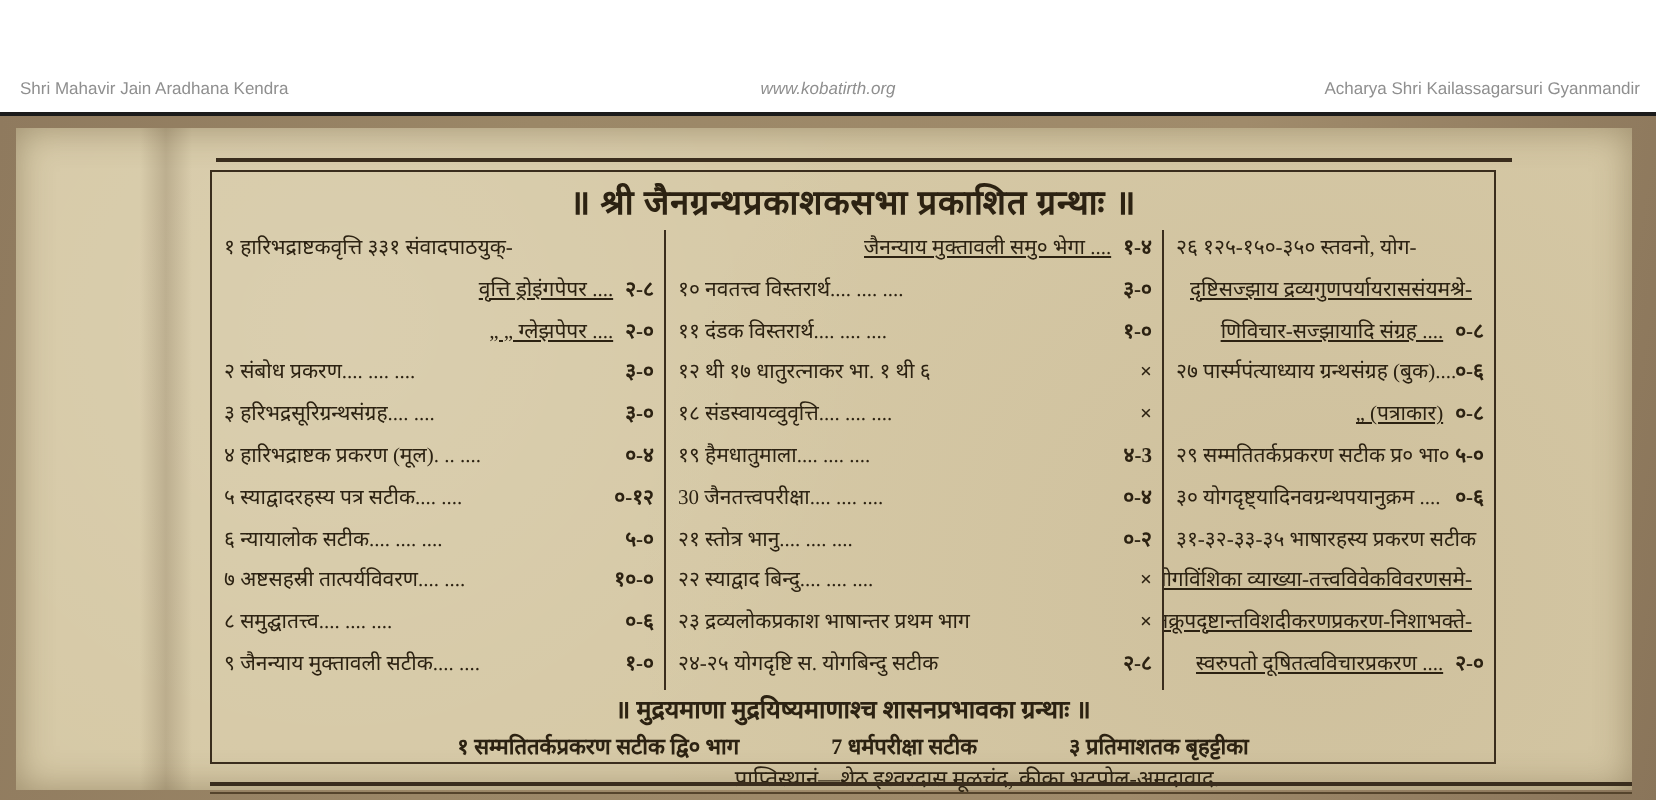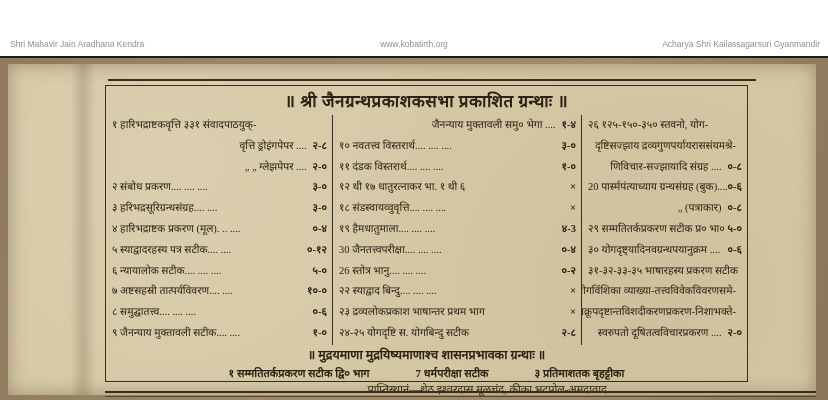--- a/index.html
+++ b/index.html
@@ -5,21 +5,21 @@
   html,body{margin:0;padding:0;}
   body{width:828px;height:400px;background:#ffffff;overflow:hidden;
        font-family:"Liberation Serif","DejaVu Serif",serif;}
   .page{position:relative;width:716px;height:400px;margin-top:35px;}
 
   
   .topbar{position:absolute;top:0;left:0;width:828px;height:21px;
           font-family:"Liberation Sans","DejaVu Sans",sans-serif;
           font-size:8.5px;color:#8f8f8f;}
   .topbar .left{position:absolute;left:10px;top:4px;}
-  .topbar .center{position:absolute;left:0;right:0;top:4px;text-align:center;}
+  .topbar .center{position:absolute;left:0;right:0;top:4px;text-align:center;font-style:italic;}
   .topbar .right{position:absolute;right:8px;top:4px;}
 
   
   .scan{position:absolute;top:21px;left:0;width:828px;height:355px;
         background:linear-gradient(100deg,#8f7a5e 0%,#9b8767 30%,#a08b6b 70%,#8a755a 100%);
         border-top:2px solid #1b1b1b;border-bottom:2px solid #1b1b1b;box-sizing:border-box;}
   .paper{position:absolute;left:8px;right:12px;top:6px;bottom:14px;
          background:#d6c9a6;
          background-image:radial-gradient(circle at 20% 30%, rgba(255,255,255,.10), rgba(0,0,0,0) 40%),
                           radial-gradient(circle at 80% 70%, rgba(120,90,50,.08), rgba(0,0,0,0) 50%);
@@ -39,21 +39,21 @@
 
   .cols{display:flex;margin-top:3px;height:230px;}
   .col{box-sizing:border-box;overflow:hidden;}
   .col0{width:226px;}
   .col1{width:250px;border-left:1.5px solid #3a2d1d;border-right:1.5px solid #3a2d1d;}
   .col2{flex:1;}
 
   .row{display:flex;justify-content:space-between;align-items:baseline;
        font-size:10.5px;line-height:20.8px;padding:0 5px 0 6px;white-space:nowrap;overflow:hidden;}
   .row.indent{justify-content:flex-end;}
-  .row.indent .lbl{flex:none;margin-right:6px;}
+  .row.indent .lbl{flex:none;margin-right:6px;text-decoration:underline;}
   .lbl{flex:1;overflow:hidden;}
   .price{font-weight:bold;}
 
   .bottom-section{text-align:center;}
   .bottom-heading{font-weight:bold;font-size:12.5px;margin-top:1px;white-space:nowrap;}
   .bottom-items{display:flex;justify-content:center;gap:46px;font-size:11px;font-weight:bold;
                 margin-top:2px;white-space:nowrap;}
   .bottom-address{font-size:11px;font-weight:normal;margin-top:1px;transform:translateX(62px);
                   white-space:nowrap;}
 
@@ -152,21 +152,21 @@
               </div>
               <div class="row">
                 <span class="lbl">१९ हैमधातुमाला....        ....        ....</span>
                 <span class="price">४-3</span>
               </div>
               <div class="row">
                 <span class="lbl">30 जैनतत्त्वपरीक्षा....    ....    ....</span>
                 <span class="price">०-४</span>
               </div>
               <div class="row">
-                <span class="lbl">26 स्तोत्र भानु....        ....        ....</span>
+                <span class="lbl">२१ स्तोत्र भानु....        ....        ....</span>
                 <span class="price">०-२</span>
               </div>
               <div class="row">
                 <span class="lbl">२२ स्याद्वाद बिन्दु....    ....    ....</span>
                 <span class="price">×</span>
               </div>
               <div class="row">
                 <span class="lbl">२३ द्रव्यलोकप्रकाश भाषान्तर प्रथम भाग</span>
                 <span class="price">×</span>
               </div>
@@ -182,21 +182,21 @@
               </div>
               <div class="row indent">
                 <span class="lbl">दृष्टिसज्झाय द्रव्यगुणपर्यायराससंयमश्रे-</span>
                 <span class="price"></span>
               </div>
               <div class="row indent">
                 <span class="lbl">णिविचार-सज्झायादि संग्रह    ....</span>
                 <span class="price">०-८</span>
               </div>
               <div class="row">
-                <span class="lbl">20 पार्स्मपंत्याध्याय ग्रन्थसंग्रह (बुक)....</span>
+                <span class="lbl">२७ पार्स्मपंत्याध्याय ग्रन्थसंग्रह (बुक)....</span>
                 <span class="price">०-६</span>
               </div>
               <div class="row indent">
                 <span class="lbl">„    (पत्राकार)</span>
                 <span class="price">०-८</span>
               </div>
               <div class="row">
                 <span class="lbl">२९ सम्मतितर्कप्रकरण सटीक प्र० भा०</span>
                 <span class="price">५-०</span>
               </div>

